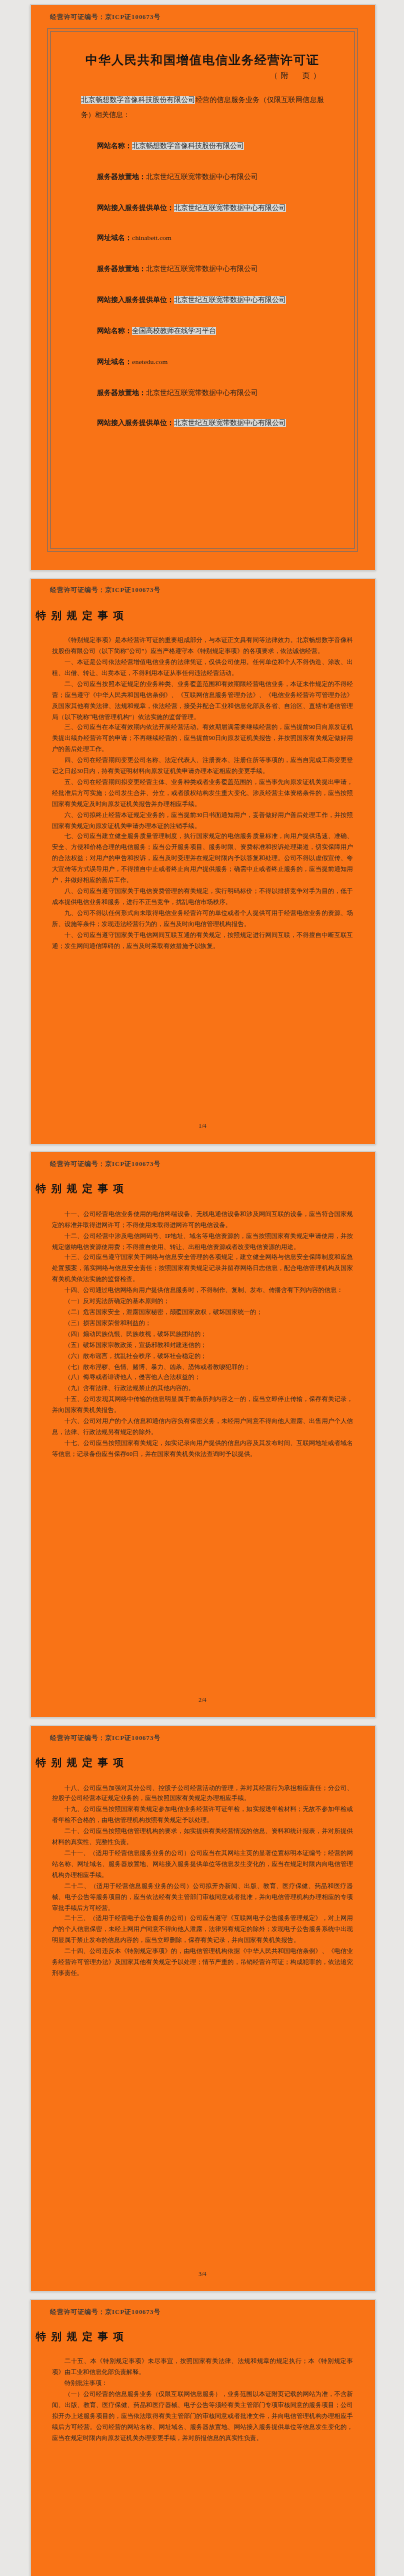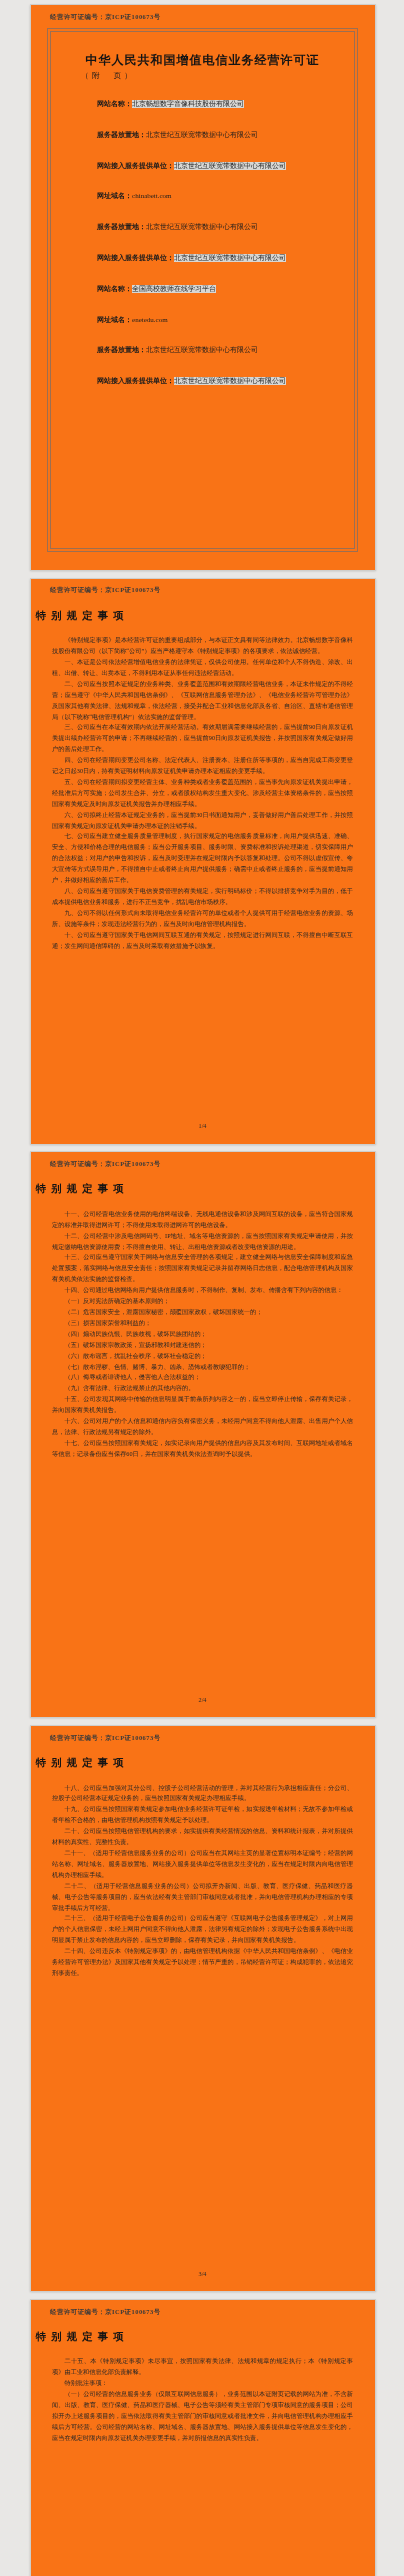--- a/index.html
+++ b/index.html
@@ -52,21 +52,21 @@
   }
   .cert-title {
     margin: 7.2px 0 2.1px 0;
     text-align: center;
     font-size: 12px;
     font-weight: bold;
     letter-spacing: 1px;
     color: #141414;
   }
   .cert-sub {
-    text-align: left;
+    text-align: right;
     font-size: 7.7px;
     letter-spacing: 3.1px;
     margin-bottom: 12.4px;
     color: #1c1c1c;
   }
   .cert-body {
     font-size: 7px;
     line-height: 2.12;
     color: #1d1d1d;
     text-align: justify;
@@ -112,20 +112,21 @@
 
 <div class="stack">
 
   <section class="page">
     <div class="lic-no"><span>经营许可证编号：</span><span>京ICP证100673号</span></div>
     <div class="cert-frame">
       <div class="cert-frame-inner">
         <h1 class="cert-title">中华人民共和国增值电信业务经营许可证</h1>
         <div class="cert-sub">（附　页）</div>
         <div class="cert-body">
+          <p class="cert-intro"><span class="hl">北京畅想数字音像科技股份有限公司</span><span>经营的信息服务业务（仅限互联网信息服务）相关信息：</span></p>
           <div>
 
               <p class="cert-line"><span class="lbl">网站名称：</span><span class="val hl">北京畅想数字音像科技股份有限公司</span></p>
 
 
               <p class="cert-line"><span class="lbl">服务器放置地：</span><span class="val">北京世纪互联宽带数据中心有限公司</span></p>
 
               <p class="cert-line"><span class="lbl">网站接入服务提供单位：</span><span class="val hl">北京世纪互联宽带数据中心有限公司</span></p>
 
 

